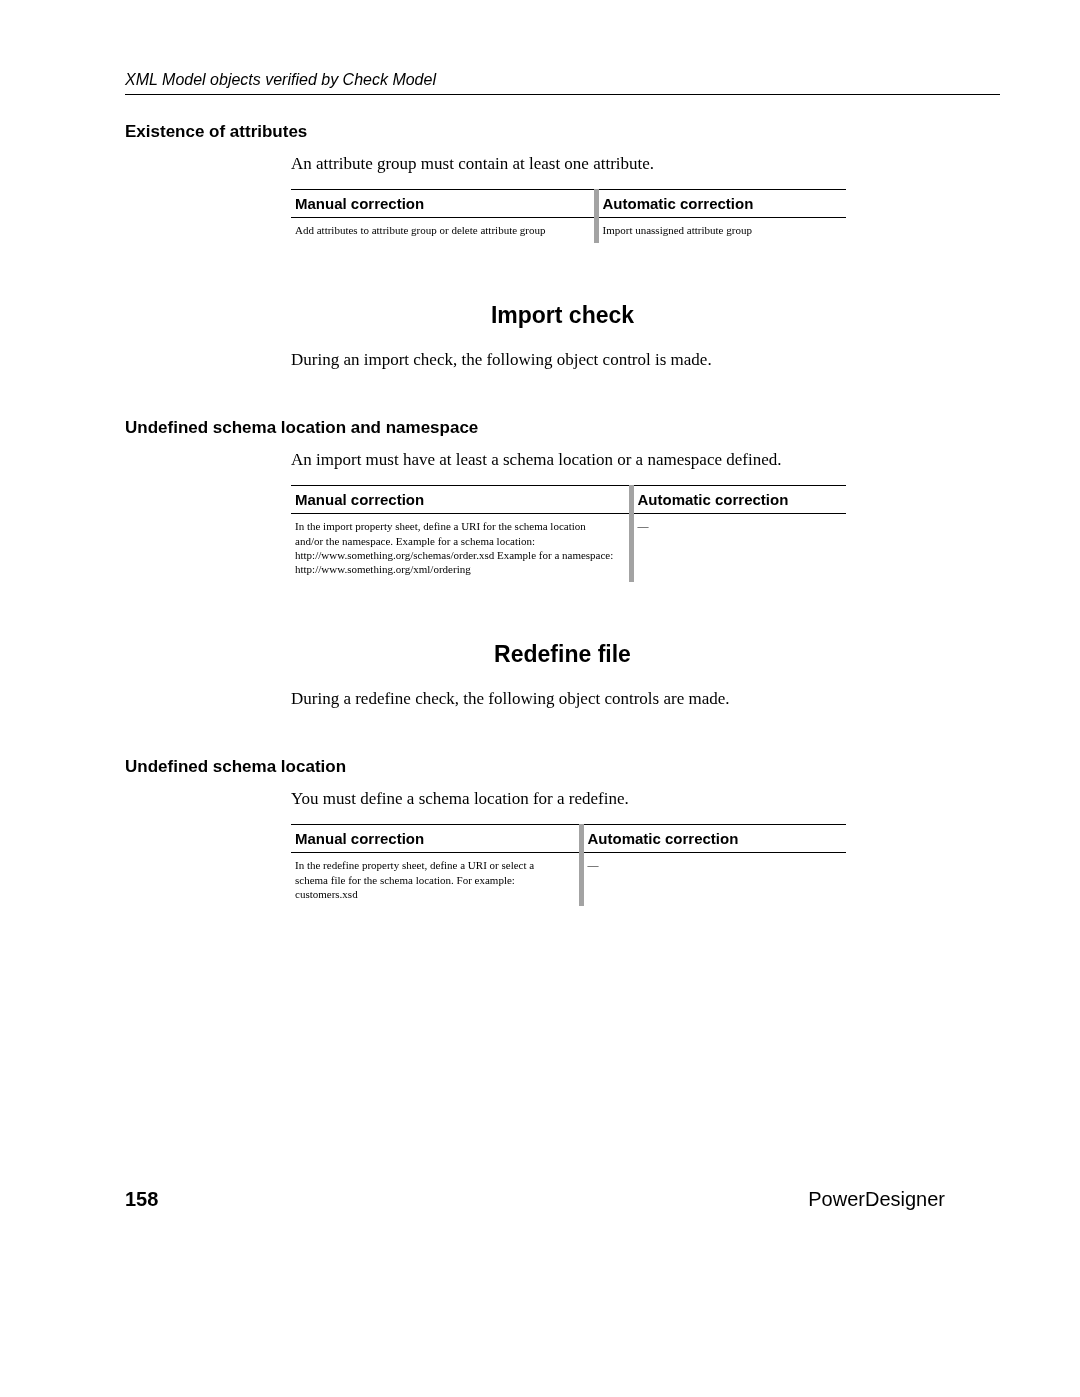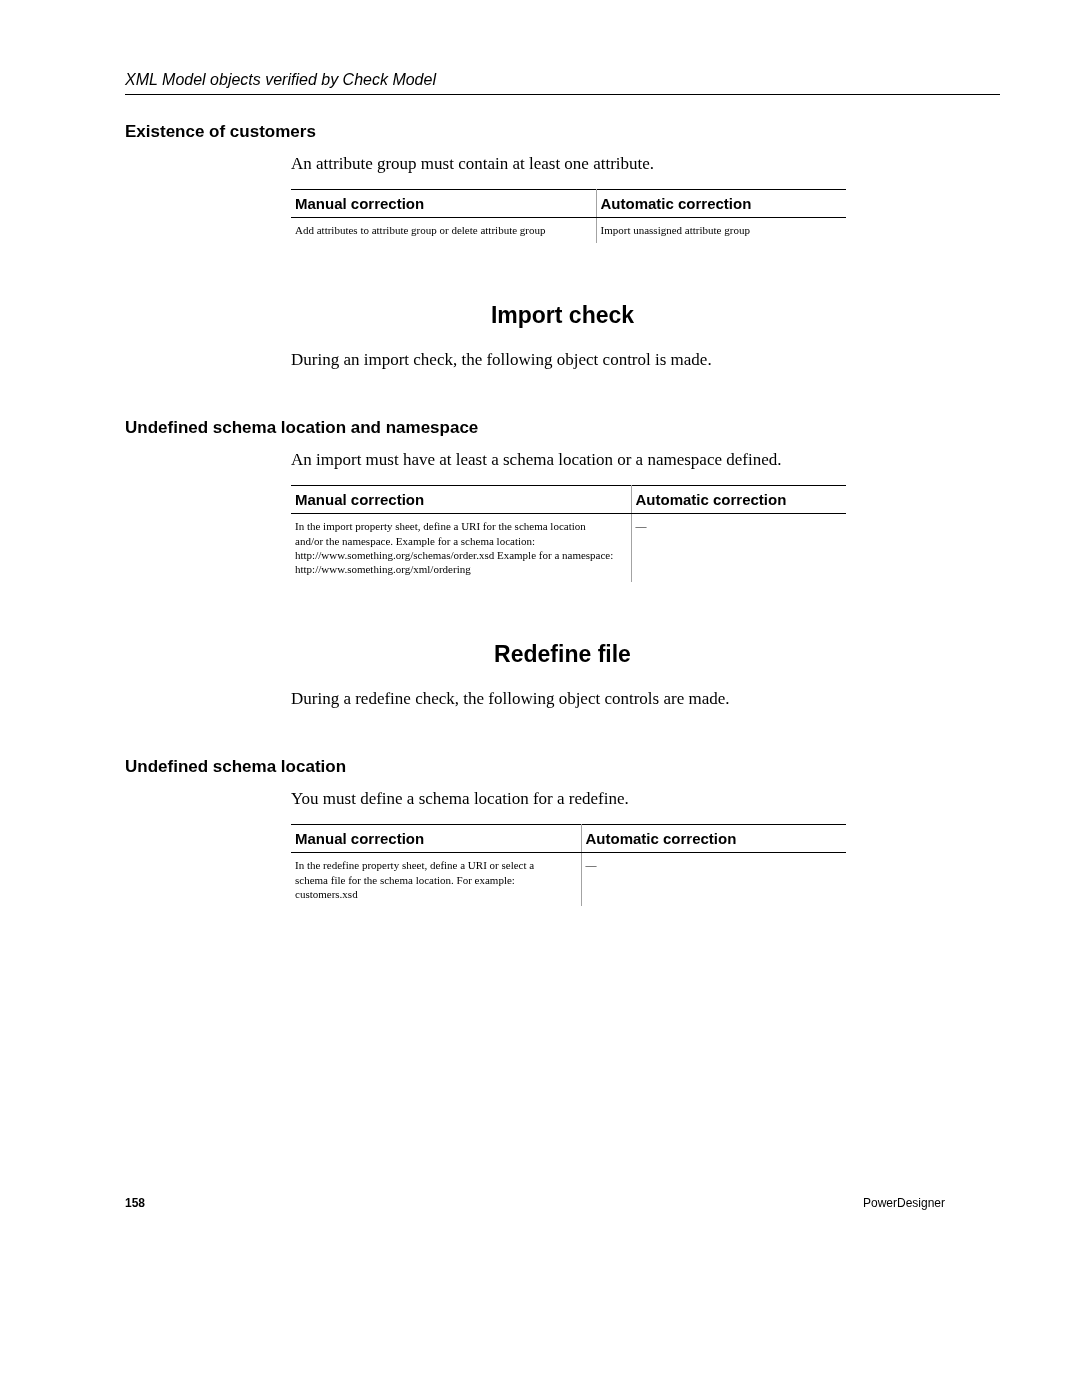--- a/index.html
+++ b/index.html
@@ -59,41 +59,41 @@
     border-bottom: 1px solid #000;
     vertical-align: top;
   }
   table.corr td {
     padding: 5px 14px 5px 4px;
     vertical-align: top;
     font-size: 11px;
   }
   table.corr td:first-child,
   table.corr th:first-child {
-    border-right: 1px solid #a3a3a3;
+    border-right: 5px solid #a3a3a3;
   }
   .footer {
     position: absolute;
     bottom: 115px;
     left: 125px;
     right: 135px;
     font-family: Arial, Helvetica, sans-serif;
-    font-size: 12px;
+    font-size: 20px;
   }
   .footer .pg { font-weight: bold; float: left; }
   .footer .prod { float: right; }
 </style>
 </head>
 <body>
 
 <div class="page">
 
   <div class="running-head">XML Model objects verified by Check Model</div>
 
-  <div class="h3">Existence of customers</div>
+  <div class="h3">Existence of attributes</div>
   <p class="body-p">An attribute group must contain at least one attribute.</p>
   <table class="corr">
     <colgroup>
         <col style="width:305px">
         <col style="width:250px">
       </colgroup>
     <tbody>
         <tr>
       <th>Manual correction</th>
       <th>Automatic correction</th>

